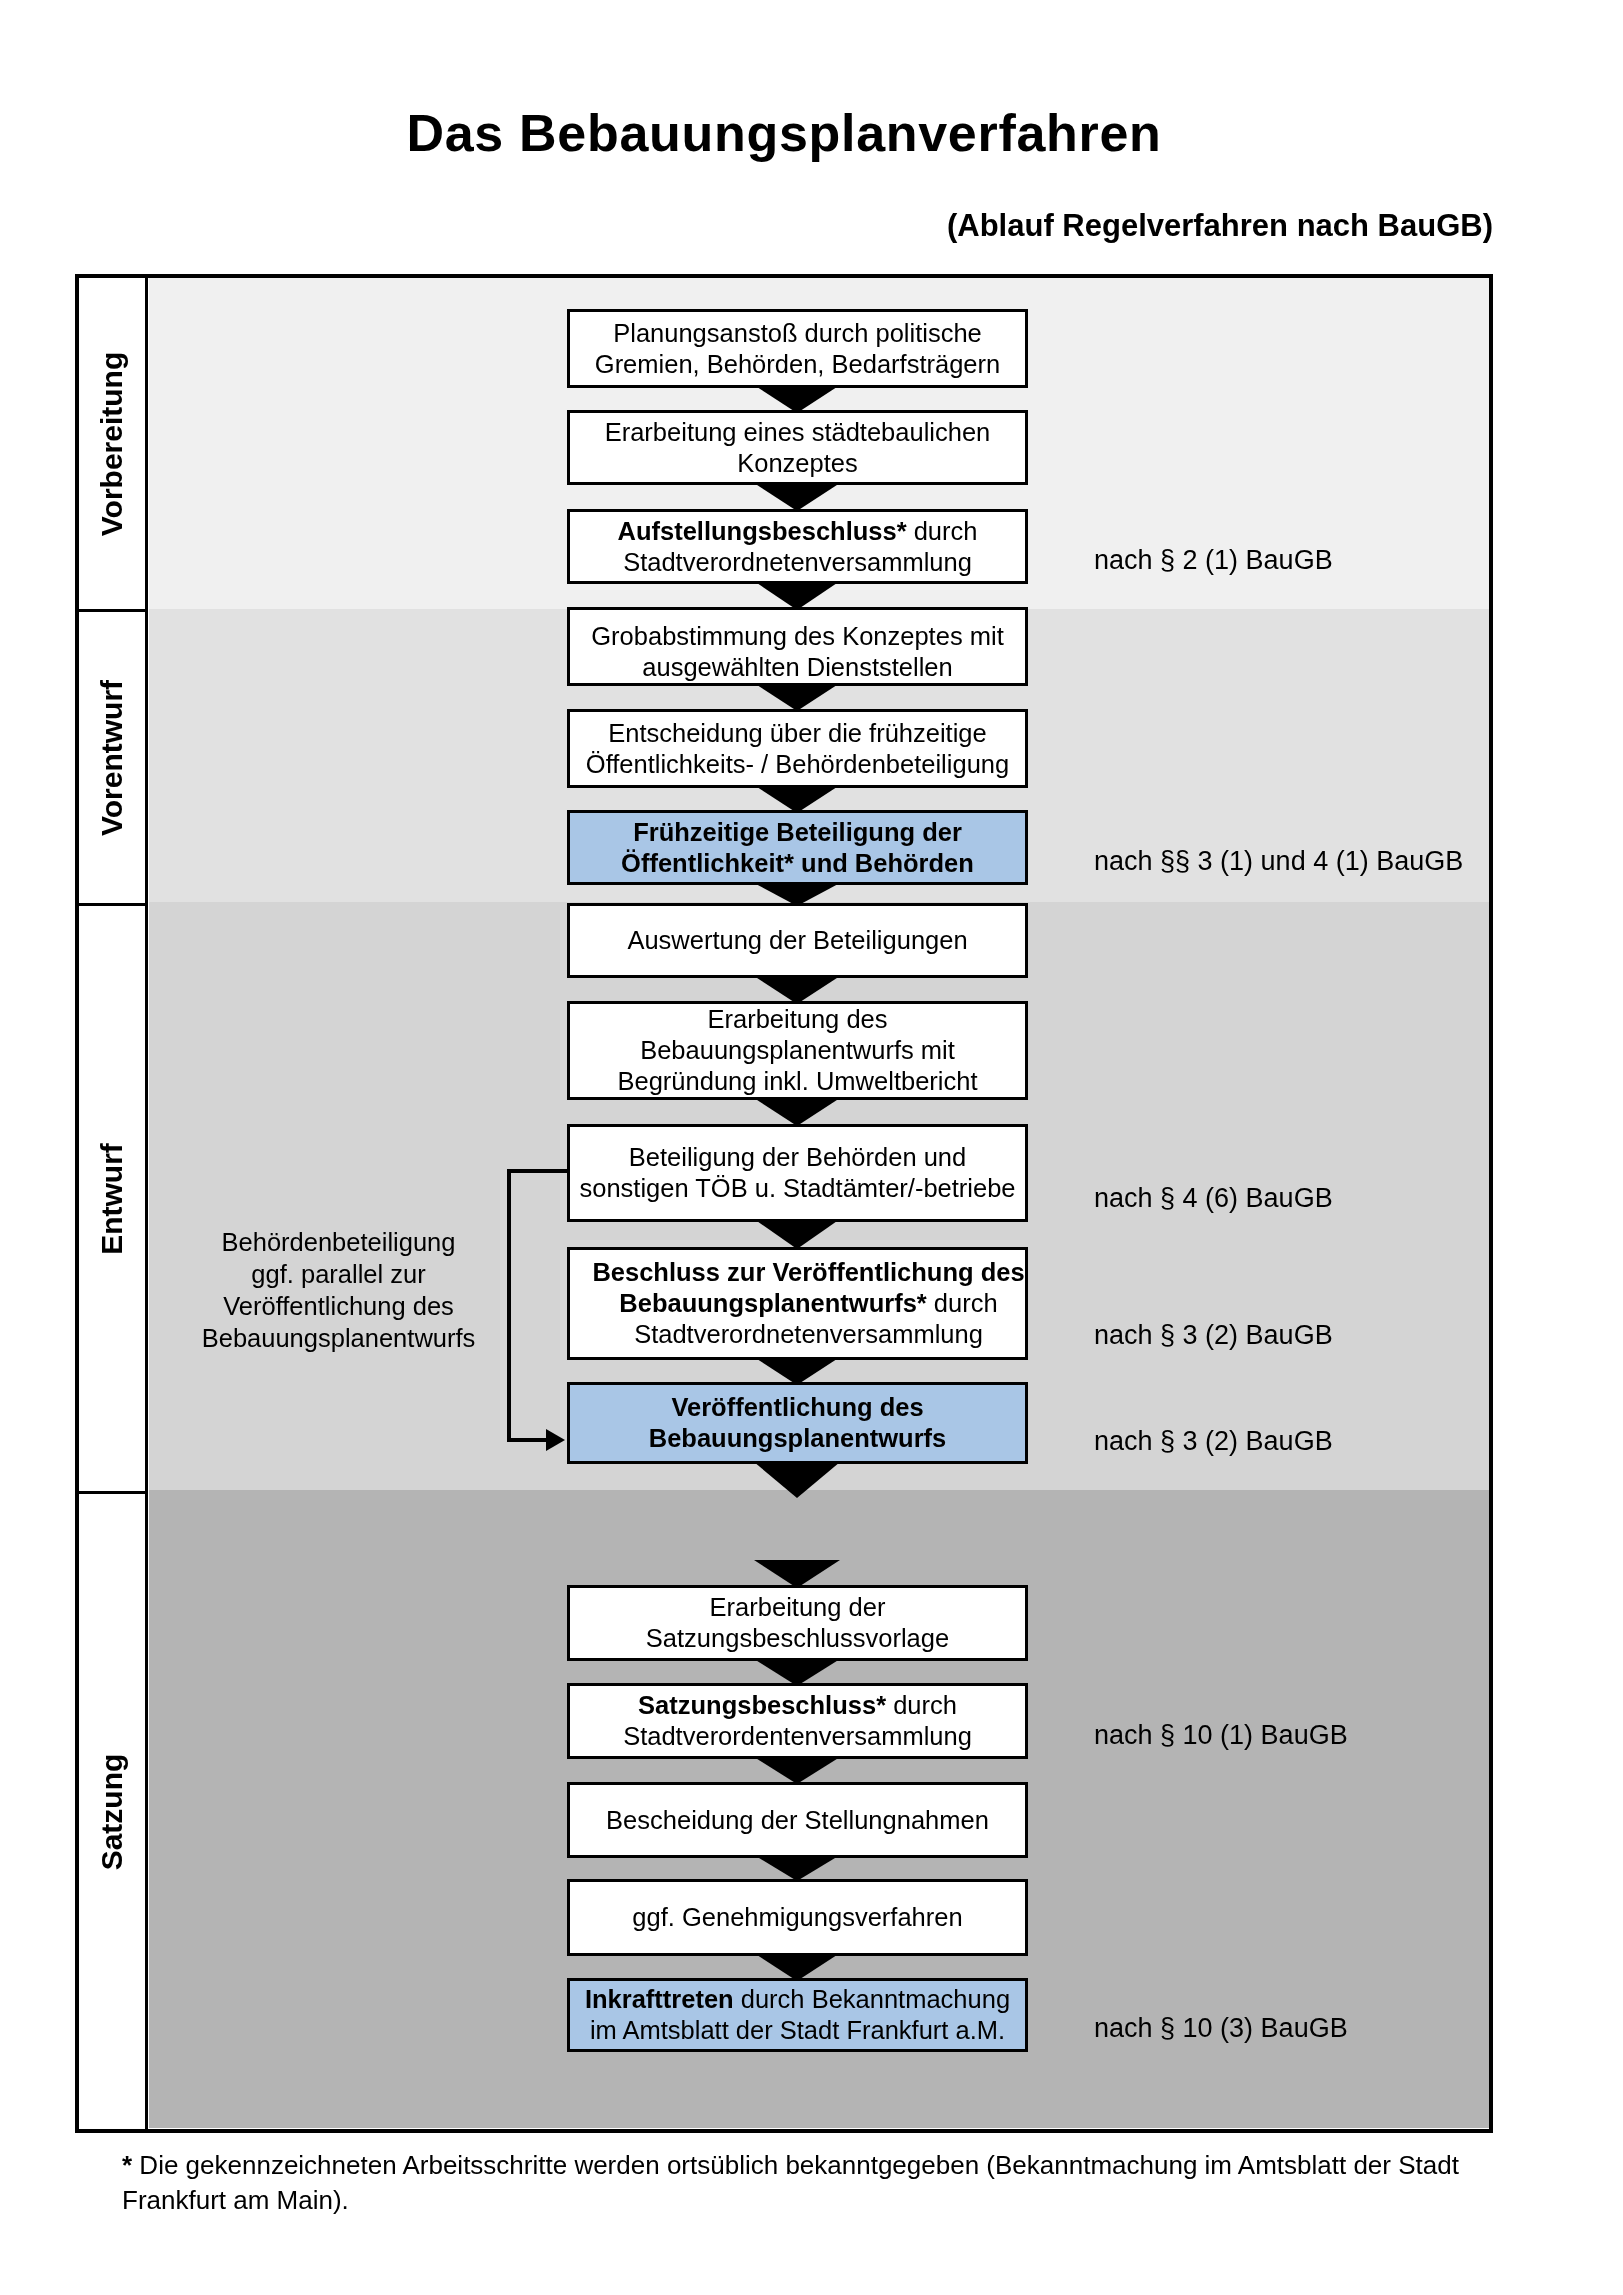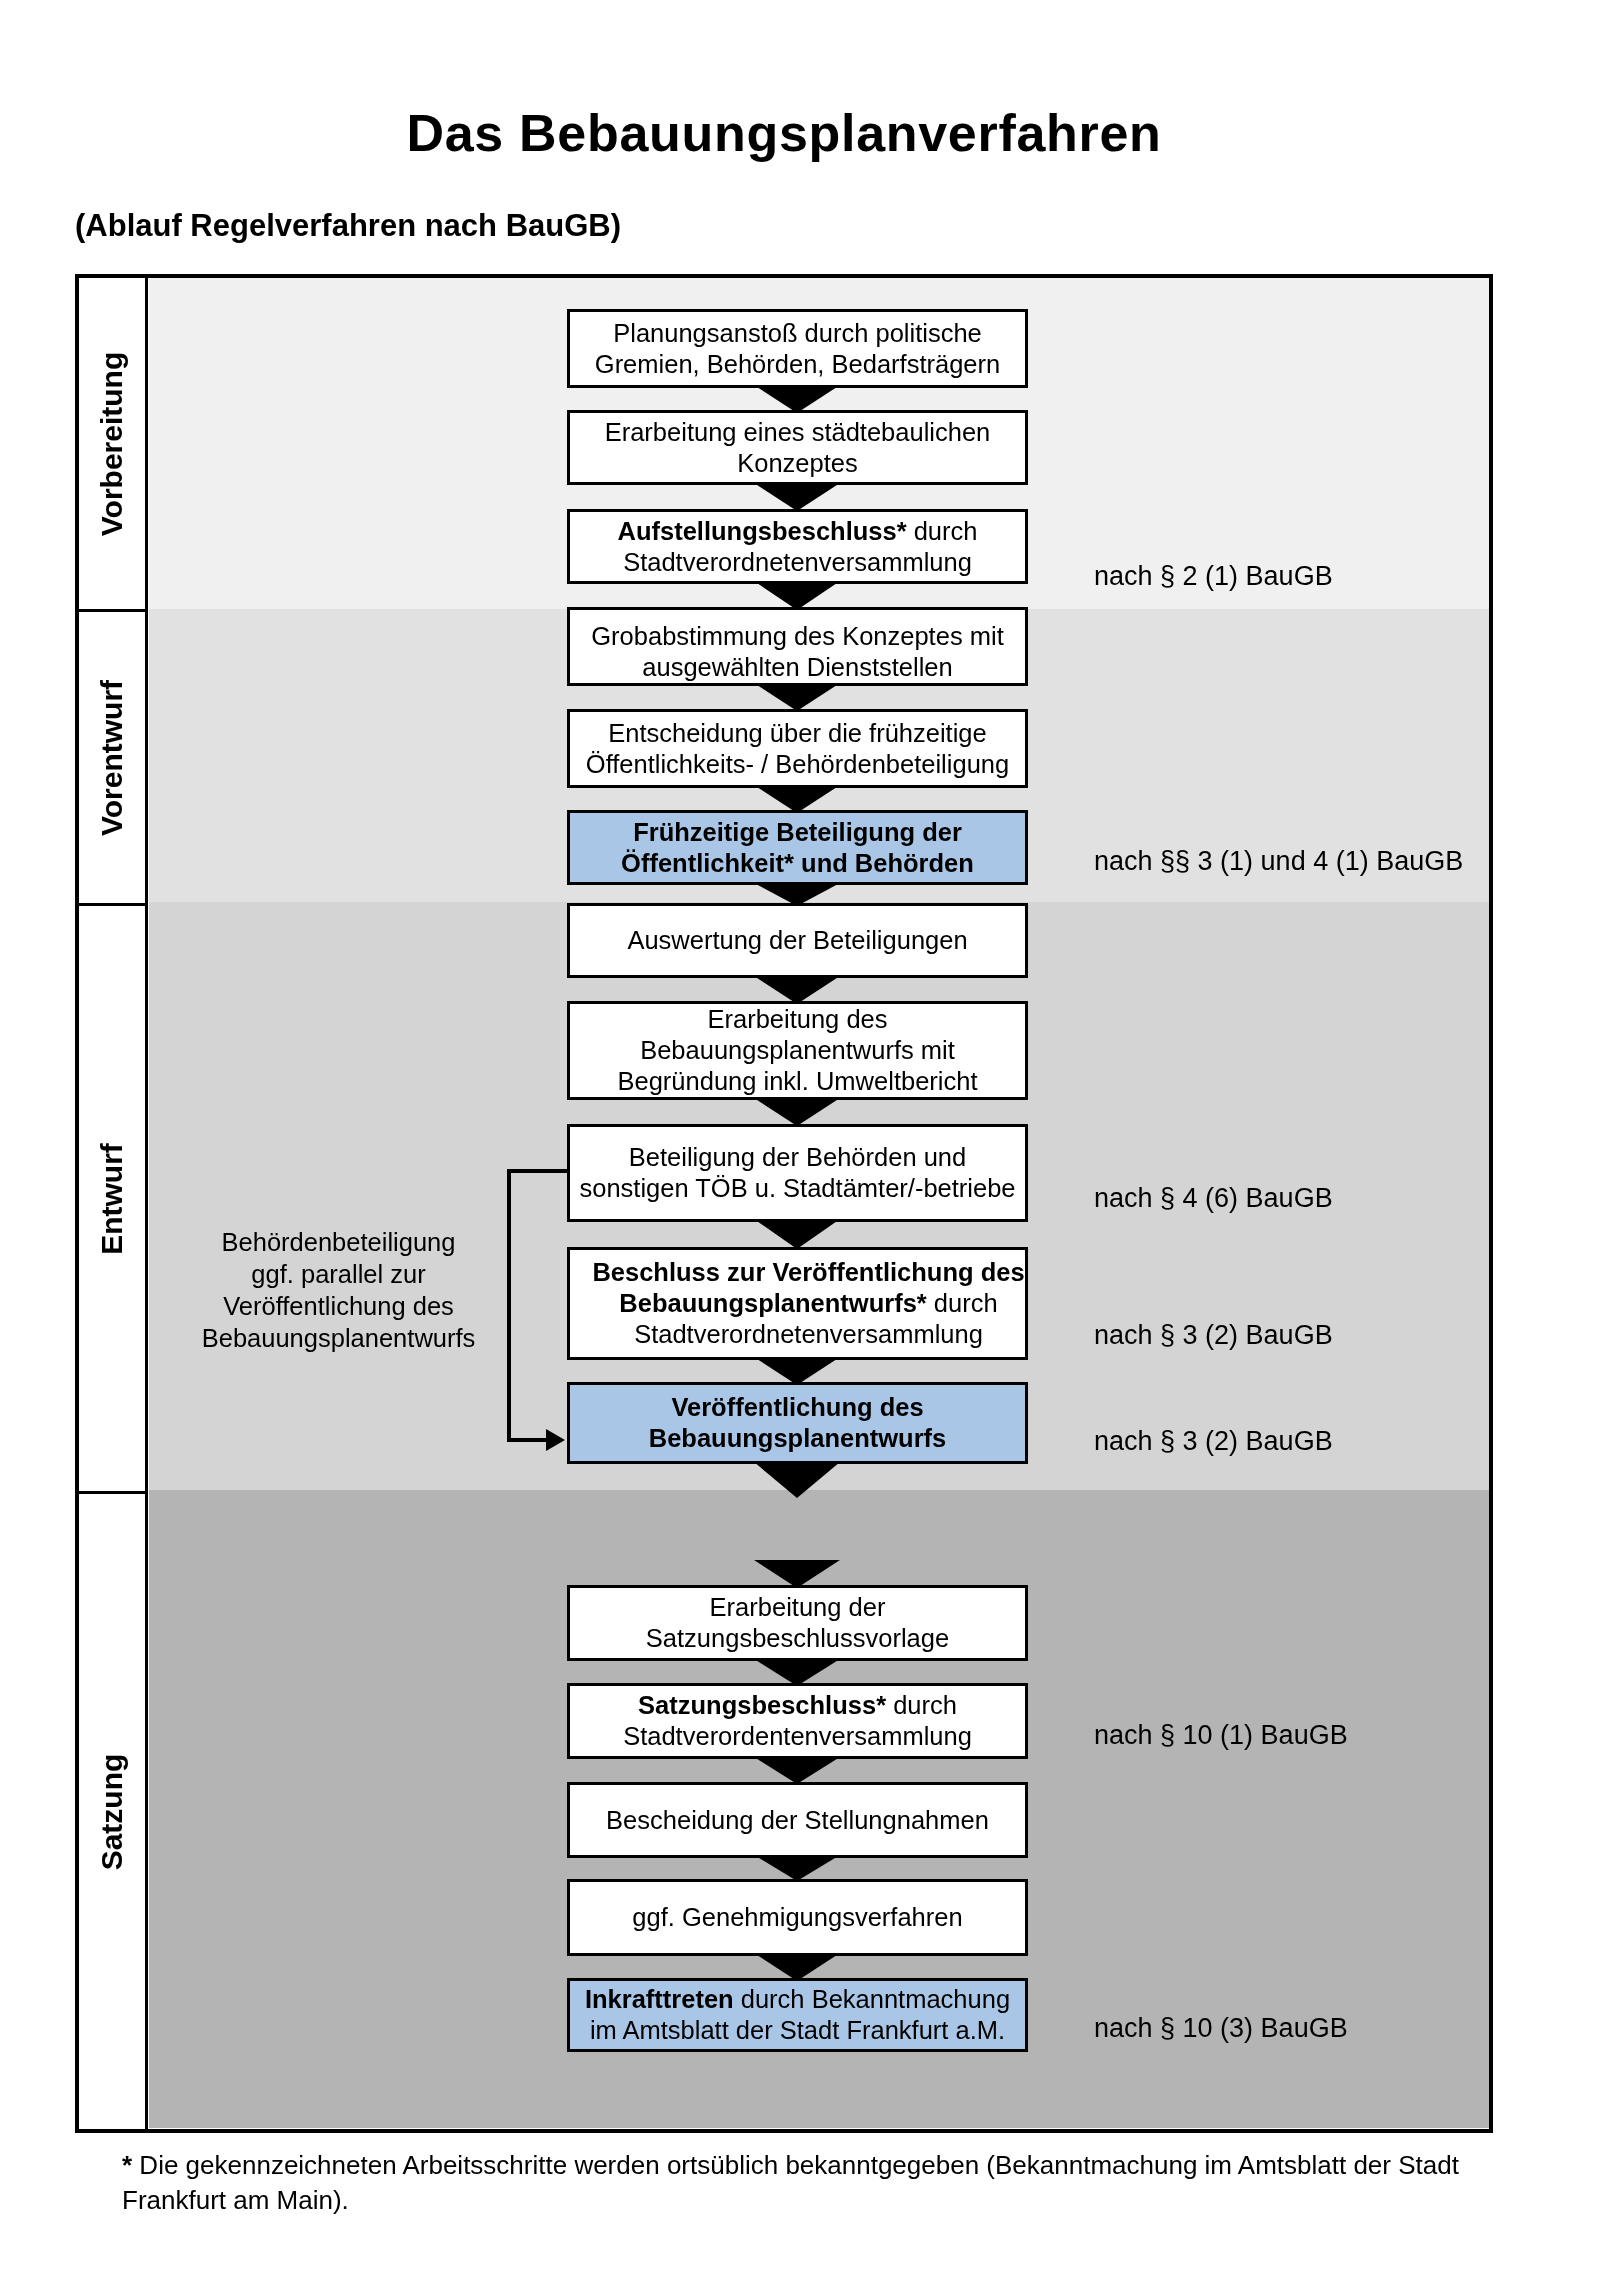--- a/index.html
+++ b/index.html
@@ -13,21 +13,21 @@
   }
   .stage { position: absolute; inset: 0; }
 
   
   .title {
     position: absolute; left: 75px; top: 103px; width: 1418px;
     text-align: center; font-size: 52px; font-weight: bold; letter-spacing: 0.7px;
   }
   .subtitle {
     position: absolute; left: 75px; top: 208px; width: 1418px;
-    text-align: left; font-size: 31px; font-weight: bold;
+    text-align: right; font-size: 31px; font-weight: bold;
   }
 
   
   .frame {
     position: absolute; left: 75px; top: 274px;
     width: 1418px; height: 1859px;
     border: 4.6px solid #000; box-sizing: border-box;
     background: #fff;
   }
   
@@ -147,21 +147,21 @@
       <div class="flow-box" style="top: 410px; height: 75px;">
         <div><span>Erarbeitung eines städtebaulichen</span></div>
         <div><span>Konzeptes</span></div>
       </div>
       <div class="down-arrow" style="top: 483px; border-top-width: 28px;"></div>
       <div class="flow-box" style="top: 509px; height: 75px;">
         <div><span class="b">Aufstellungsbeschluss*</span><span> durch</span></div>
         <div><span>Stadtverordnetenversammlung</span></div>
       </div>
       <div class="down-arrow" style="top: 581px; border-top-width: 29px;"></div>
-      <div class="legal-ref" style="top: 545px; margin-top: 16px;">nach § 2 (1) BauGB</div>
+      <div class="legal-ref" style="top: 545px;">nach § 2 (1) BauGB</div>
       <div class="flow-box" style="top: 607px; height: 79px; justify-content: flex-end;">
         <div><span>Grobabstimmung des Konzeptes mit</span></div>
         <div><span>ausgewählten Dienststellen</span></div>
       </div>
       <div class="down-arrow" style="top: 683px; border-top-width: 28px;"></div>
       <div class="flow-box" style="top: 709px; height: 79px;">
         <div><span>Entscheidung über die frühzeitige</span></div>
         <div><span>Öffentlichkeits- / Behördenbeteiligung</span></div>
       </div>
       <div class="down-arrow" style="top: 785px; border-top-width: 28px;"></div>

